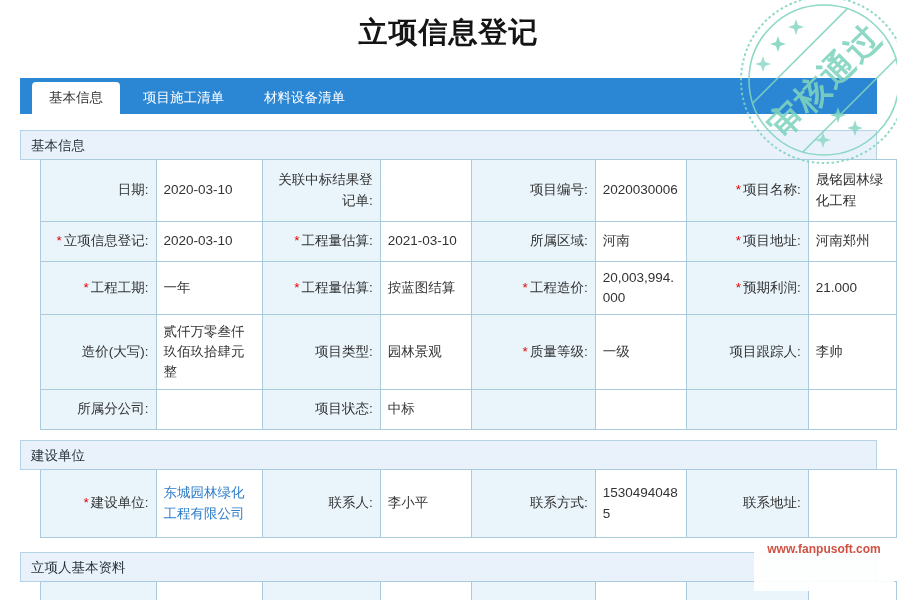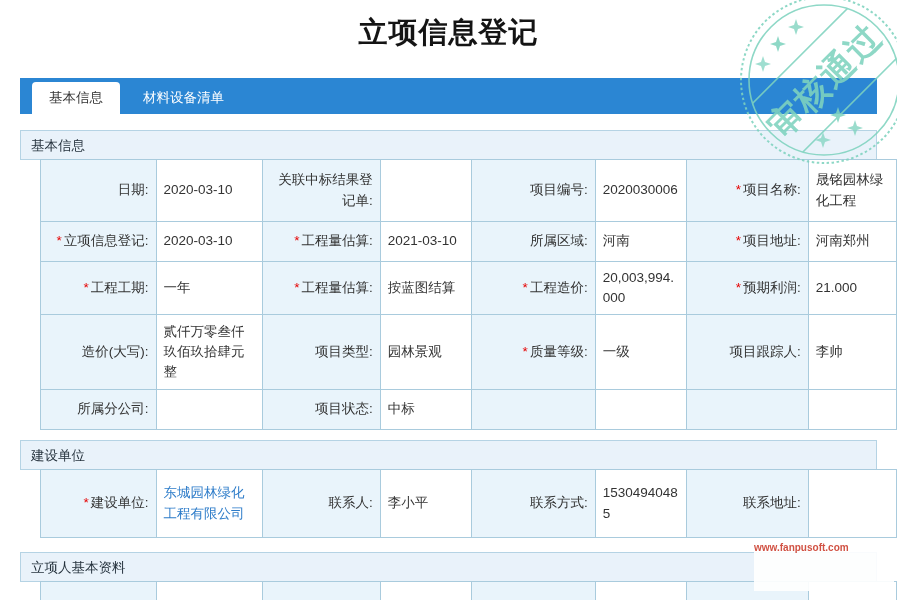--- a/index.html
+++ b/index.html
@@ -42,29 +42,30 @@
     position:absolute; left:738px; top:-6px; width:172px; height:172px;
     opacity:.88; pointer-events:none; z-index:30;
   }
   .logo {
     position:absolute; left:754px; top:545px; width:140px; height:46px;
     background:#fff; opacity:.93; z-index:20;
   }
   .logo-brand-row { display:flex; align-items:center; }
   .logo-mark { width:22px; height:22px; flex:0 0 22px; margin-right:2px; }
   .logo-brand { font-size:21px; font-weight:bold; color:#e2745a; white-space:nowrap; }
-  .logo-site { font-size:10px; color:#ce4536; margin-top:-3px; font-weight:bold; }
+  .logo-site { font-size:12px; color:#ce4536; text-align:center; margin-top:-3px; font-weight:bold; }
 </style>
 </head>
 <body>
 
 <h1 class="page-title">立项信息登记</h1>
 
 <div class="tabbar">
   <div class="tab active">基本信息</div>
+  <div class="tab">项目施工清单</div>
   <div class="tab">材料设备清单</div>
 </div>
 
 <div class="content">
 
   <div class="section">
     <div class="sec-header">基本信息</div>
     <table class="form-table">
       <colgroup>
         <col style="width:13.5%">

